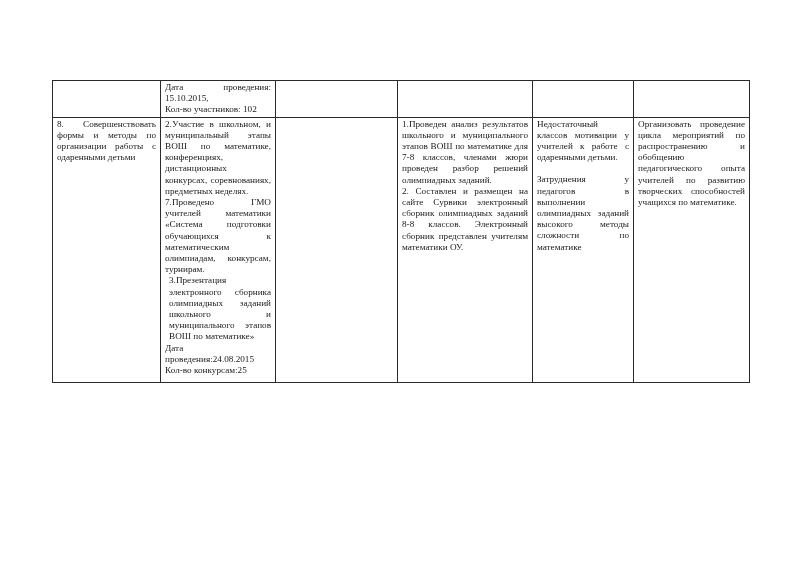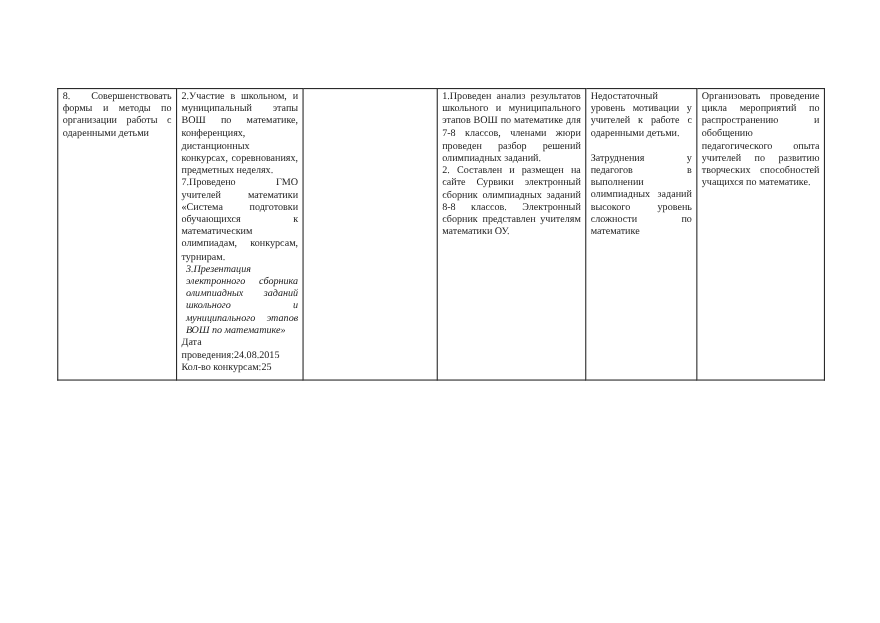--- a/index.html
+++ b/index.html
@@ -35,59 +35,71 @@
       border: 1.3px solid #2b2b2b;
       vertical-align: top;
       padding: 1px 4px 1px 4px;
       text-align: justify;
       text-align-last: left;
       word-wrap: break-word;
       hyphens: none;
     }
     .para { display: block; }
     .para.justify-last { text-align-last: justify; }
-    .para.indent { padding-left: 4px; font-style: italic; }
+    .para.indent { padding-left: 4px; }
     .gap { display: block; height: 11px; }
     tr.row-top td { height: 30px; }
     tr.row-main td { height: 262px; }
   </style>
 </head>
 <body>
 
 <div class="page">
   <table class="report">
     <colgroup>
       <col style="width:108px">
       <col style="width:115px">
       <col style="width:122px">
       <col style="width:135px">
       <col style="width:101px">
       <col style="width:116px">
     </colgroup>
     <tbody>
+        <tr class="row-top">
+      <td></td>
+      <td>
+        <span class="para justify-last">Дата проведения:</span>
+        <span class="para">15.10.2015,</span>
+        <span class="para">Кол-во участников: 102</span>
+      </td>
+      <td></td>
+      <td></td>
+      <td></td>
+      <td></td>
+    </tr>
     <tr class="row-main">
       <td>
         <span class="para">8. Совершенствовать формы и методы по организации работы с одаренными детьми</span>
       </td>
       <td>
         <span class="para">2.Участие в школьном, и муниципальный этапы ВОШ по математике, конференциях, дистанционных конкурсах, соревнованиях, предметных неделях.</span>
         <span class="para">7.Проведено ГМО учителей математики «Система подготовки обучающихся к математическим олимпиадам, конкурсам, турнирам.</span>
         <span class="para indent">3.Презентация электронного сборника олимпиадных заданий школьного и муниципального этапов ВОШ по математике»</span>
         <span class="para">Дата проведения:24.08.2015</span>
         <span class="para">Кол-во конкурсам:25</span>
       </td>
       <td></td>
       <td>
         <span class="para">1.Проведен анализ результатов школьного и муниципального этапов ВОШ по математике для 7-8 классов, членами жюри проведен разбор решений олимпиадных заданий.</span>
         <span class="para">2. Составлен и размещен на сайте Сурвики электронный сборник олимпиадных заданий 8-8 классов. Электронный сборник представлен учителям математики ОУ.</span>
       </td>
       <td>
-        <span class="para">Недостаточный уровень мотивации у учителей к работе с одаренными детьми.</span>
+        <span class="para">Недостаточный классов мотивации у учителей к работе с одаренными детьми.</span>
         <span class="gap"></span>
-        <span class="para">Затруднения у педагогов в выполнении олимпиадных заданий высокого уровень сложности по математике</span>
+        <span class="para">Затруднения у педагогов в выполнении олимпиадных заданий высокого методы сложности по математике</span>
       </td>
       <td>
         <span class="para">Организовать проведение цикла мероприятий по распространению и обобщению педагогического опыта учителей по развитию творческих способностей учащихся по математике.</span>
       </td>
     </tr>
   </tbody>
     </table>
 </div>
 
 </body></html>

